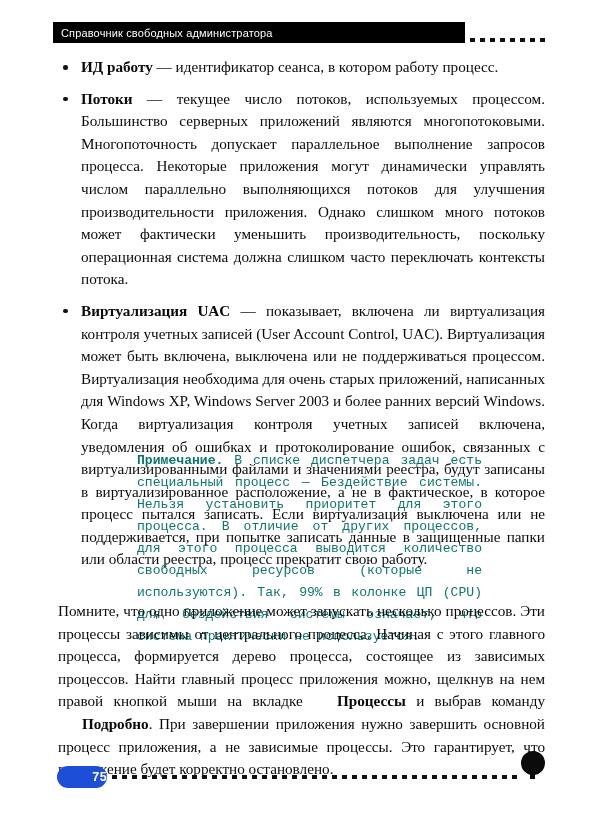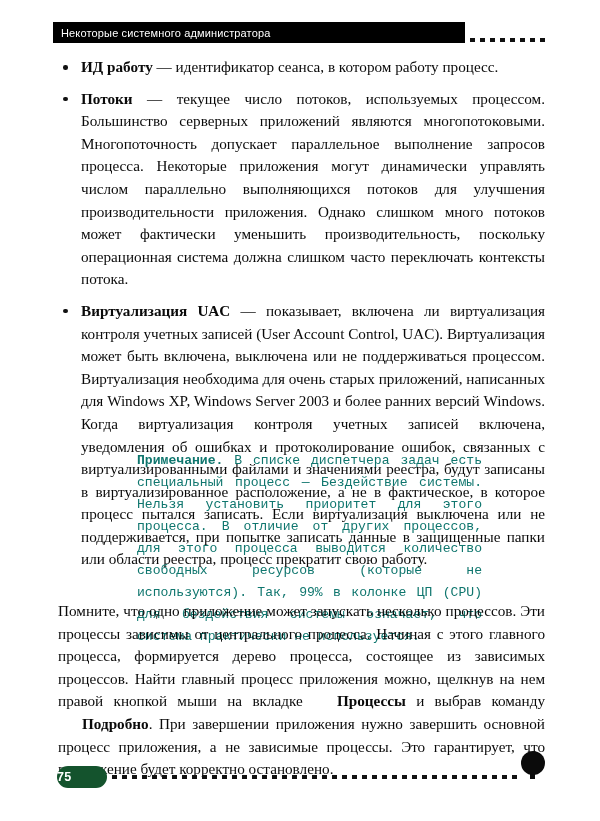--- a/index.html
+++ b/index.html
@@ -116,25 +116,25 @@
   }
   .closing .bold { font-weight: bold; margin-left: 24px; }
 
   
   .folio {
     position: absolute;
     left: 57px;
     top: 766px;
     width: 50px;
     height: 22px;
-    background: #14532d;
+    background: #1d4ed8;
     border-radius: 11px;
     display: flex;
     align-items: center;
-    justify-content: flex-start;
+    justify-content: flex-end;
   }
   .folio-num {
     font-family: "Liberation Sans", "DejaVu Sans", sans-serif;
     font-size: 12.5px;
     font-weight: bold;
     color: #ffffff;
     letter-spacing: 0.4px;
   }
   .footer-dash {
     position: absolute;
@@ -165,21 +165,21 @@
     height: 8px;
     background: #0b0b0b;
   }
 </style>
 </head>
 <body>
 
 <div class="page">
 
   <div class="runhead">
-    <span class="runhead-title">Некоторые системного администратора</span>
+    <span class="runhead-title">Справочник свободных администратора</span>
   </div>
   <div class="runhead-dash"></div>
 
   <div class="content">
     <ul class="bullets">
       <li>
         <span class="dot"></span>
         <span class="term">ИД работу</span><span> — </span><span>идентификатор сеанса, в котором работу процесс.</span>
       </li>
       <li>

